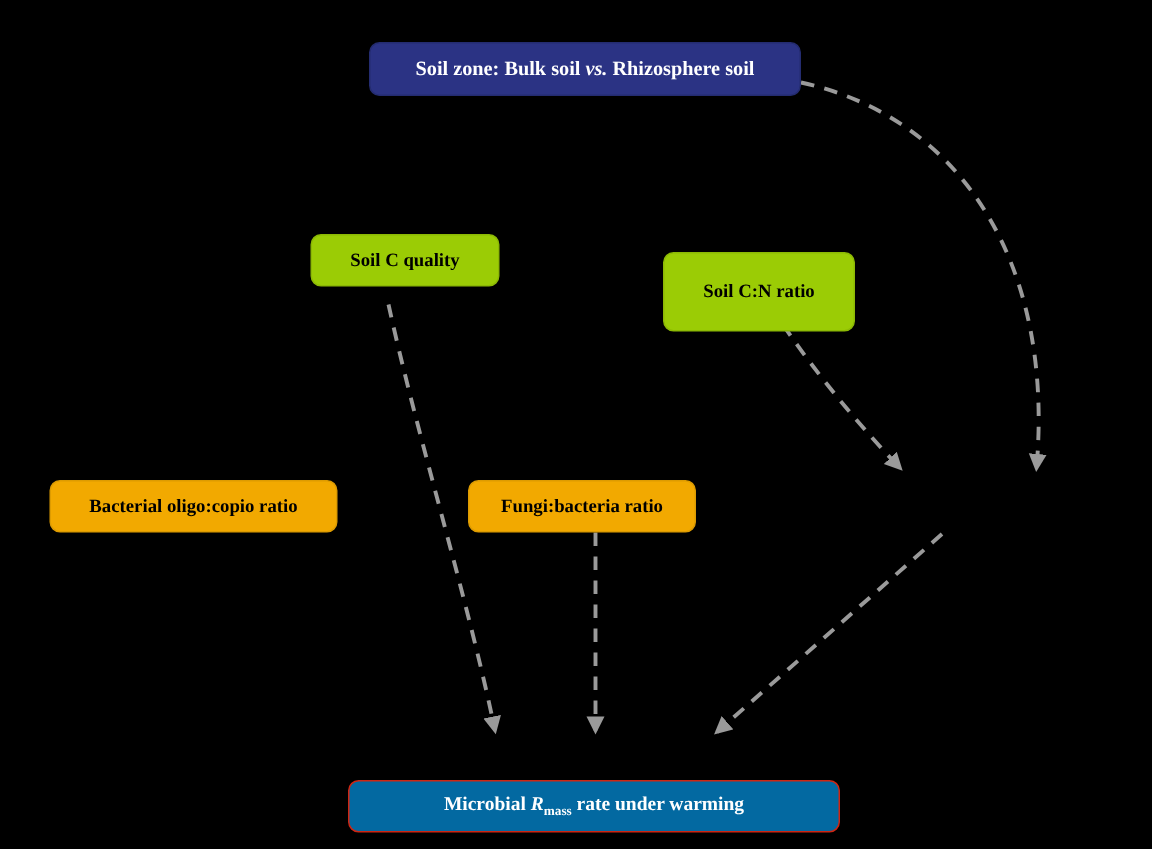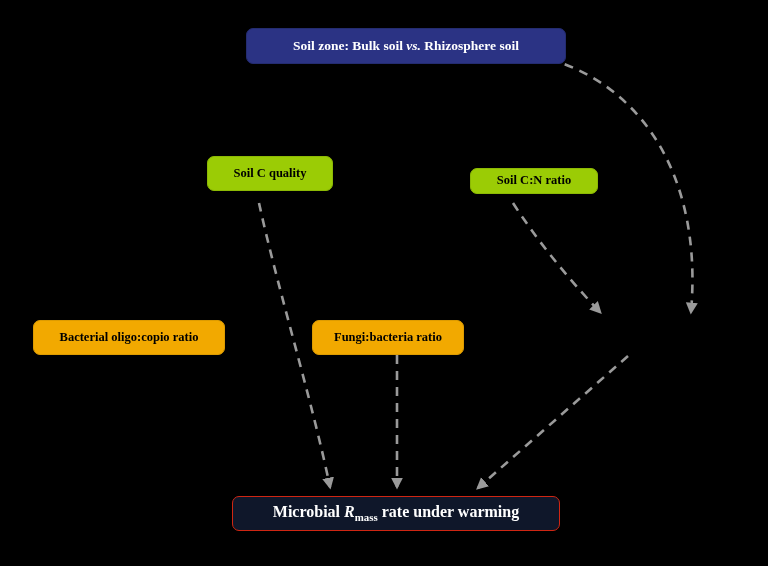--- a/index.html
+++ b/index.html
@@ -51,24 +51,25 @@
     color: #000000;
     font-size: 12.5px;
   }
   .node-orange {
     background: #f2a900;
     border: 1px solid #dd9b00;
     color: #000000;
     font-size: 12.5px;
   }
   .node-red {
-    background: #0f172a;
+    background: #0369a1;
     border: 1px solid #cf2613;
     color: #ffffff;
-    font-size: 16px;
+    font-size: 13px;
+    margin-top: 24px;
   }
   .node-label {
     display: inline-block;
     padding: 0 8px;
   }
   .it { font-style: italic; }
   .sub {
     font-size: 0.68em;
     vertical-align: sub;
     font-style: normal;
@@ -91,29 +92,29 @@
 
     <path d="M 259,203 C 278,290 312,400 330,487" fill="none" stroke="#9a9a9a" stroke-width="2.6" stroke-dasharray="9,7" marker-end="url(#arrowhead)"></path>
 
     <path d="M 513,203 C 542,248 577,288 600,312" fill="none" stroke="#9a9a9a" stroke-width="2.6" stroke-dasharray="9,7" marker-end="url(#arrowhead)"></path>
 
     <path d="M 397,355 L 397,487" fill="none" stroke="#9a9a9a" stroke-width="2.6" stroke-dasharray="9,7" marker-end="url(#arrowhead)"></path>
 
     <path d="M 628,356 L 478,488" fill="none" stroke="#9a9a9a" stroke-width="2.6" stroke-dasharray="9,7" marker-end="url(#arrowhead)"></path>
   </svg>
 
-  <div class="node node-blue" style="left:246px; top:28px; width:320px; height:36px;">
+  <div class="node node-blue" style="left:246px; top:28px; width:288px; height:36px;">
     <span class="node-label"><span>Soil zone:  Bulk soil </span><span class="it">vs.</span><span> Rhizosphere soil</span></span>
   </div>
 
   <div class="node node-green" style="left:207px; top:156px; width:126px; height:35px;">
     <span class="node-label">Soil C quality</span>
   </div>
 
-  <div class="node node-green" style="left:442px; top:168px; width:128px; height:26px;margin-left:28px;">
+  <div class="node node-green" style="left:442px; top:168px; width:128px; height:53px;">
     <span class="node-label">Soil C:N ratio</span>
   </div>
 
   <div class="node node-orange" style="left:312px; top:320px; width:152px; height:35px;">
     <span class="node-label">Fungi:bacteria ratio</span>
   </div>
 
   <div class="node node-orange" style="left:33px; top:320px; width:192px; height:35px;">
     <span class="node-label">Bacterial oligo:copio ratio</span>
   </div>

